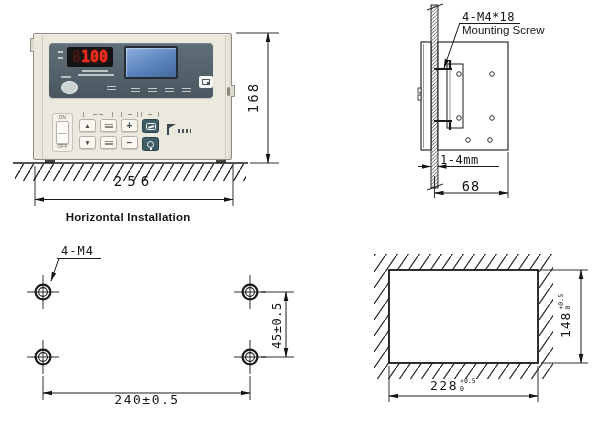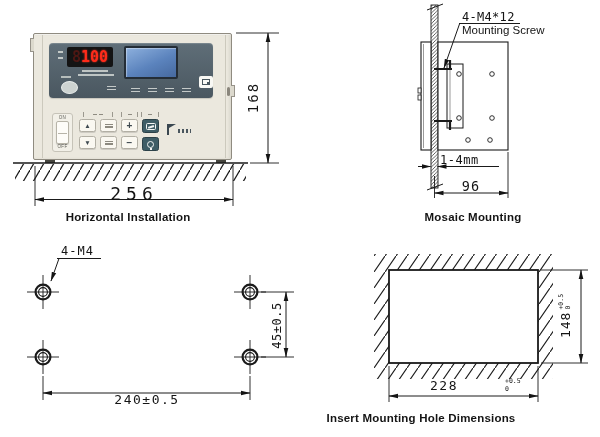--- a/index.html
+++ b/index.html
@@ -7,21 +7,21 @@
          font-family:"Liberation Sans",sans-serif;color:#111;}
   #stage *{box-sizing:border-box;}
   svg{position:absolute;left:0;top:0;pointer-events:none;}
 
   
   .txt{position:absolute;white-space:nowrap;color:#141414;}
   .dim{font-family:"DejaVu Sans Mono",monospace;font-size:13px;}
   .cap{font-weight:bold;font-size:11.5px;letter-spacing:.2px;}
   .ctr{transform:translateX(-50%);}
   .rot{display:flex;align-items:center;justify-content:center;transform:rotate(-90deg);}
-  .tolrow{display:flex;align-items:center;gap:45px;}
+  .tolrow{display:flex;align-items:center;}
   .tolstack{display:inline-flex;flex-direction:column;align-items:flex-start;
             font-size:6.5px;line-height:1.15;margin-left:2px;font-family:"DejaVu Sans Mono",monospace;}
 
   
   .device{position:absolute;left:33px;top:33px;width:199px;height:127px;
           background:#ebe8de;border:1px solid #8f8b80;border-radius:2px;
           box-shadow:inset -2px 0 3px rgba(0,0,0,.07), inset 0 1px 0 rgba(255,255,255,.6);}
   .seam{position:absolute;top:1px;bottom:1px;width:1px;background:#ccc9bd;}
   .tab{position:absolute;background:#dcd9cd;border:1px solid #97938a;}
   .tab-left{left:-4px;top:4px;width:4px;height:14px;border-right:none;}
@@ -272,43 +272,41 @@
         <span class="g-hand"></span>
       </div>
 
     <div class="logo">
       <span class="pole"></span>
       <span class="flag"></span>
       <span class="chars"></span>
     </div>
   </div>
 
-  <div class="txt dim ctr" style="left:134px;top:183px;letter-spacing:5px;font-size:18px;">256</div>
+  <div class="txt dim ctr" style="left:134px;top:173px;letter-spacing:5px;font-size:14px;">256</div>
   <div class="txt dim rot" style="left:232px;top:90px;width:40px;height:15px;letter-spacing:2px;font-size:14px;">168</div>
   <div class="txt cap ctr" style="left:128px;top:211px;">Horizontal Installation</div>
 
-  <div class="txt dim" style="left:462px;top:10px;font-size:12px;letter-spacing:.3px;">4-M4*12</div>
+  <div class="txt dim" style="left:462px;top:10px;font-size:12px;letter-spacing:.3px;">4-M4*18</div>
   <div class="txt" style="left:462px;top:24px;font-size:11.5px;">Mounting Screw</div>
   <div class="txt dim" style="left:440px;top:153px;font-size:12px;letter-spacing:.5px;">1-4mm</div>
-  <div class="txt dim ctr" style="left:471px;top:178px;font-size:13.5px;letter-spacing:1px;">96</div>
-  <div class="txt cap ctr" style="left:473px;top:211px;">Mosaic Mounting</div>
+  <div class="txt dim ctr" style="left:471px;top:178px;font-size:13.5px;letter-spacing:1px;">68</div>
 
   <div class="txt dim" style="left:61px;top:244px;font-size:12px;letter-spacing:1px;">4-M4</div>
   <div class="txt dim rot" style="left:250px;top:319px;width:52px;height:13px;font-size:12px;letter-spacing:.5px;">45±0.5</div>
   <div class="txt dim ctr" style="left:147px;top:376px;font-size:13px;letter-spacing:1.5px;margin-top:16px;">240±0.5</div>
 
   <div class="txt tolrow" style="left:430px;top:378px;">
     <span class="dim" style="font-size:13px;letter-spacing:1.5px;">228</span>
     <span class="tolstack">
       <span>+0.5</span>
       <span>0</span>
     </span>
   </div>
   <div class="txt rot" style="left:533px;top:309px;width:64px;height:14px;">
     <span class="dim" style="font-size:13px;letter-spacing:1px;">148</span>
     <span class="tolstack">
       <span>+0.5</span>
       <span>0</span>
     </span>
   </div>
-  <div class="txt cap ctr" style="left:421px;top:412px;">Insert Mounting Hole Dimensions</div>
 
 </div>
 
 </body></html>

